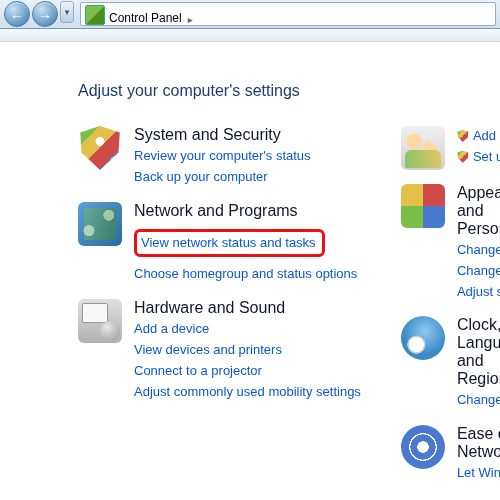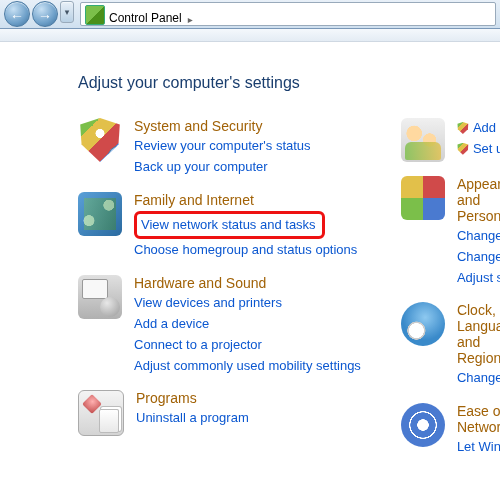--- a/index.html
+++ b/index.html
@@ -6,29 +6,29 @@
 .titlebar{height:28px;background:linear-gradient(#e8f0f8,#cfe0ef);border-bottom:1px solid #7a98b8;display:flex;align-items:center;padding:0 4px;gap:6px}
 .navbtns{display:flex;gap:2px}
 .navbtn{width:24px;height:24px;border-radius:50%;background:radial-gradient(circle at 35% 30%,#c7e0f4 0,#6ea0c9 60%,#3b6e99 100%);border:1px solid #4a7aa3;display:flex;align-items:center;justify-content:center;color:#fff;font-size:14px;box-shadow:inset 0 1px 1px rgba(255,255,255,.6)}
 .navbtn.small{width:12px;height:20px;border-radius:3px;background:linear-gradient(#e8f0f8,#b8d0e4);color:#456;font-size:9px;border:1px solid #9ab}
 .addr{flex:1;display:flex;align-items:flex-end;height:22px;background:#fff;border:1px solid #9ab;border-radius:2px}
 .addr-icon{width:18px;height:18px;margin:0 4px;background:linear-gradient(135deg,#7bbf4a 0 50%,#4a8f1a 50% 100%);border:1px solid #3a7;border-radius:2px}
 .addr-text{font-size:12px}
 .addr-sep{margin:0 6px;color:#666;font-size:10px}
 .toolbar{height:12px;background:linear-gradient(#f4f8fc,#e4ecf4);border-bottom:1px solid #cfd8e2}
 .content{padding:16px 0 0 78px}
-.hdr{color:#1a3e6e;font-size:16px;margin:16px 0 26px}
+.hdr{color:#1a3e6e;font-size:16px;margin:24px 0 26px}
 .columns{display:flex;gap:40px}
 .col{display:flex;flex-direction:column;gap:14px}
 .group{display:flex;gap:12px;align-items:flex-start}
 .gicon{width:44px;height:44px;flex-shrink:0}
 .gbody{min-width:0}
-.gtitle{color:#a16207;font-size:14px;margin-bottom:2px}
+.gtitle{color:#0f172a;font-size:16px;margin-bottom:2px}
 .glink{color:#0b57d0;font-size:13px;line-height:1.6;white-space:nowrap;cursor:pointer}
-.highlight{border:3px solid #e11;border-radius:6px;padding:1px 6px 1px 4px;margin:1px 0;display:inline-block}
+.highlight{border:3px solid #e11;border-radius:6px;padding:1px 6px 1px 4px;margin:7px 0;display:inline-block}
 
 .ic-shield{background:radial-gradient(circle at 50% 35%,#fff 0 12%,transparent 13%),linear-gradient(135deg,#7bbf4a 0 25%,#e2c04a 25% 50%,#d04a4a 50% 75%,#4a7ad0 75% 100%);clip-path:polygon(50% 0,95% 15%,92% 60%,50% 100%,8% 60%,5% 15%);position:relative}
 .ic-shield::after{content:"";position:absolute;right:-6px;bottom:-4px;width:18px;height:18px;border-radius:50%;background:radial-gradient(circle at 35% 30%,#bcdfff 0,#5a8fc4 70%);border:1px solid #4a7aa3}
 .ic-net{background:radial-gradient(circle at 70% 30%,#cfe8ff 0 12%,transparent 13%),radial-gradient(circle at 25% 65%,#cfe8ff 0 12%,transparent 13%),linear-gradient(135deg,#5aa0d8,#2a6aa0);border-radius:6px;position:relative}
 .ic-net::after{content:"";position:absolute;left:6px;top:6px;right:6px;bottom:6px;background:linear-gradient(90deg,#7bbf4a,#4a8f1a);opacity:.4}
 .ic-hw{background:linear-gradient(#e0e0e0,#b0b0b0);border-radius:6px;position:relative}
 .ic-hw::before{content:"";position:absolute;left:4px;top:4px;width:24px;height:18px;background:#f8f8f8;border:1px solid #999;border-radius:2px}
 .ic-hw::after{content:"";position:absolute;right:2px;bottom:2px;width:20px;height:20px;border-radius:50%;background:radial-gradient(circle at 35% 30%,#e8e8e8,#999)}
 .ic-prog{background:linear-gradient(#f4f4f4,#d4d4d4);border:1px solid #aaa;border-radius:6px;position:relative}
 .ic-prog::before{content:"";position:absolute;left:6px;top:6px;width:14px;height:14px;background:radial-gradient(circle at 40% 35%,#ffb0b0,#c04a4a);border-radius:2px;transform:rotate(45deg)}
@@ -65,37 +65,30 @@
         <div class="group">
           <div class="gicon ic-shield"></div>
           <div class="gbody">
             <div class="gtitle">System and Security</div>
             <div class="glink">Review your computer's status</div>
             <div class="glink">Back up your computer</div>
           </div>
         </div>
         <div class="group">
           <div class="gicon ic-net"></div>
-          <div class="gbody"><div class="gtitle">Family and Internet</div><div class="highlight"><div class="glink">View network status and tasks</div></div><div class="glink">Choose homegroup and status options</div></div>
+          <div class="gbody"><div class="gtitle">Network and Programs</div><div class="highlight"><div class="glink">View network status and tasks</div></div><div class="glink">Choose homegroup and status options</div></div>
         </div>
         <div class="group">
           <div class="gicon ic-hw"></div>
           <div class="gbody">
             <div class="gtitle">Hardware and Sound</div>
+            <div class="glink">Add a device</div>
             <div class="glink">View devices and printers</div>
-            <div class="glink">Add a device</div>
             <div class="glink">Connect to a projector</div>
             <div class="glink">Adjust commonly used mobility settings</div>
-          </div>
-        </div>
-        <div class="group">
-          <div class="gicon ic-prog"></div>
-          <div class="gbody">
-            <div class="gtitle">Programs</div>
-            <div class="glink">Uninstall a program</div>
           </div>
         </div>
       </div>
     <div class="col col2" id="col-right">
         <div class="group">
           <div class="gicon ic-users"></div>
           <div class="gbody">
             <div class="glink"><span class="minishield"></span>Add or remove user accounts</div>
             <div class="glink"><span class="minishield"></span>Set up parental controls for any user</div>
           </div>

